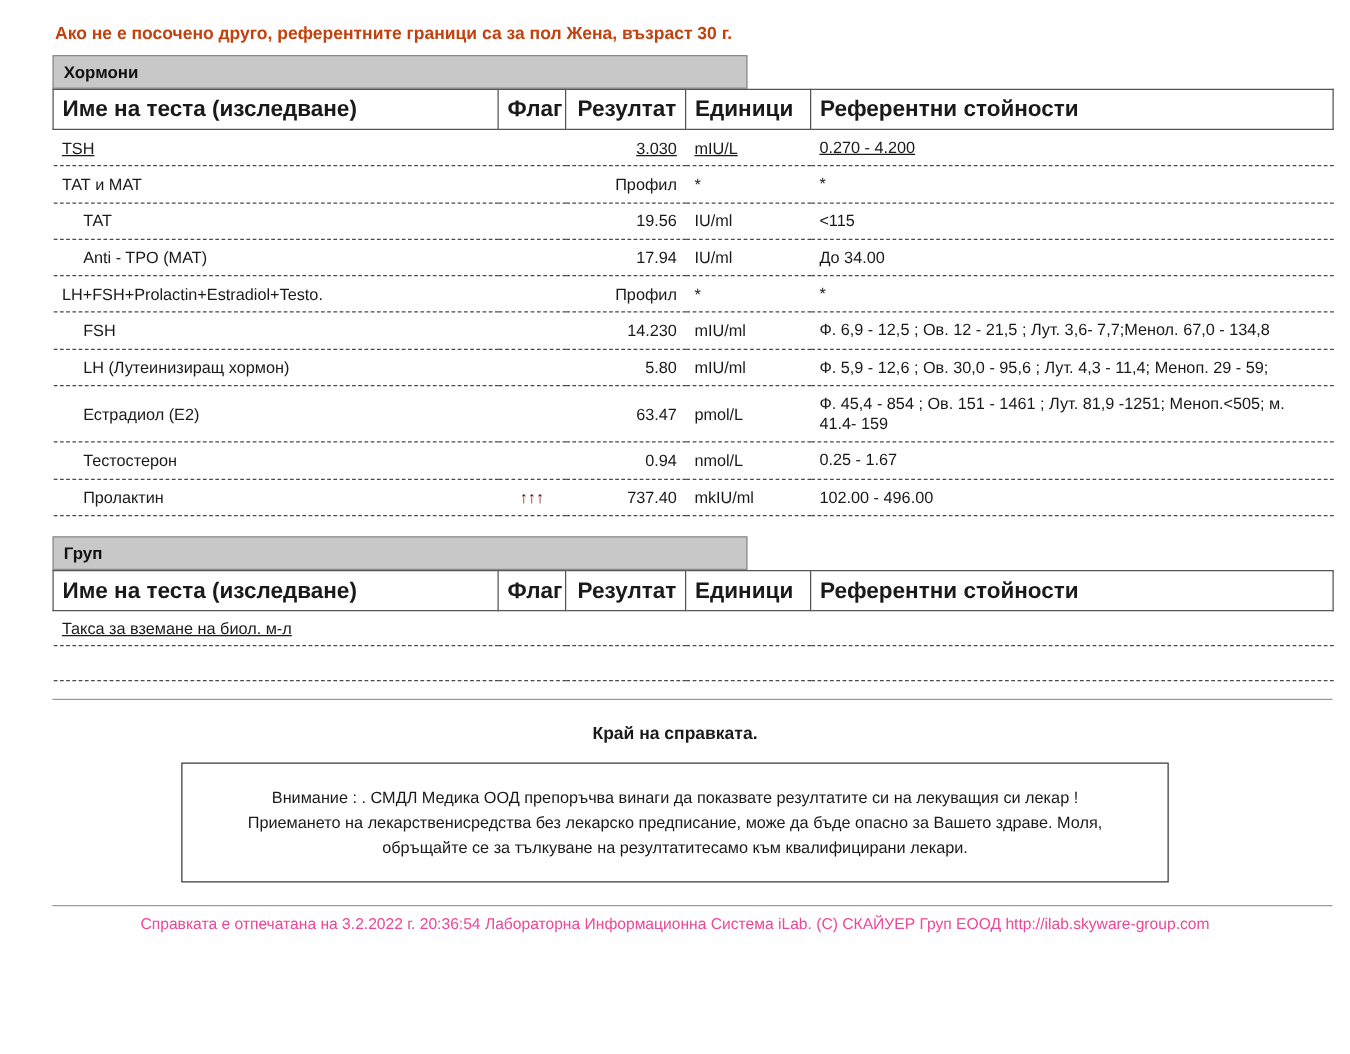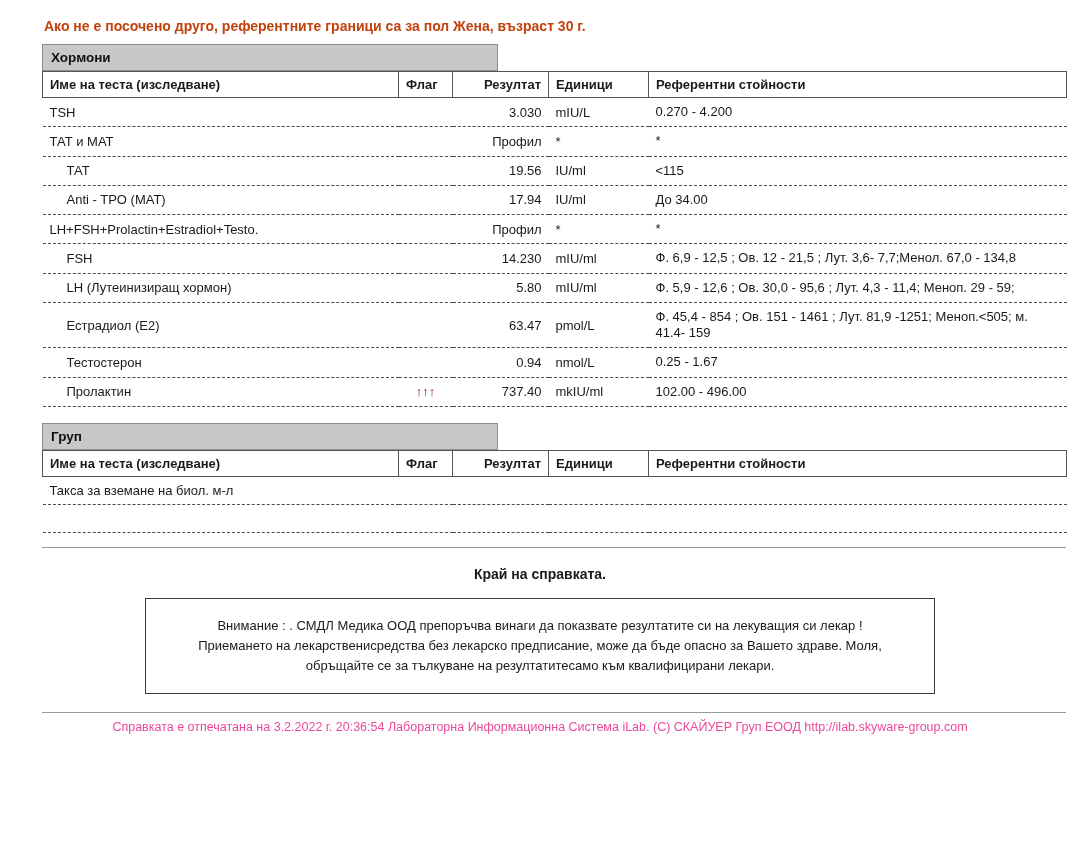--- a/index.html
+++ b/index.html
@@ -25,21 +25,21 @@
   .note-line {
     font-size: 14px;
     font-weight: bold;
     color: #c2410c;
     padding: 18px 0 10px 28px;
   }
   .section {
     margin: 0 26px 0 26px;
   }
   .section-title-bar {
-    width: 456px;
+    width: 556px;
     background: #c8c8c8;
     border: 1px solid #8d8d8d;
     box-sizing: border-box;
     padding: 5px 8px;
     font-weight: bold;
     font-size: 13.5px;
     color: #111;
   }
   table.res {
     border-collapse: collapse;
@@ -48,36 +48,36 @@
   }
   table.res col.c-name   { width: 356px; }
   table.res col.c-flag   { width:  54px; }
   table.res col.c-result { width:  96px; }
   table.res col.c-units  { width: 100px; }
   table.res col.c-ref    { width: 418px; }
 
   table.res thead th {
     border: 1px solid #555;
     font-weight: bold;
-    font-size: 13px;
+    font-size: 18px;
     padding: 5px 7px;
     text-align: left;
     background: #fff;
     white-space: nowrap;
   }
   table.res thead th.num { text-align: right; }
 
   table.res tbody td {
     border-bottom: 1px dashed #4a4a4a;
     padding: 6px 7px;
     font-size: 13px;
     vertical-align: middle;
     background: #fff;
   }
-  table.res tbody tr:first-child td { border-top: none; }
+  table.res tbody tr:first-child td { border-top: none; text-decoration: underline; }
   td.name { color: #1a1a1a; }
   td.name.indent { padding-left: 24px; }
   td.flag { text-align: center; font-size: 12px; }
   td.result { text-align: right; white-space: nowrap; }
   td.units { text-align: left; white-space: nowrap; }
   td.ref { font-size: 12.5px; line-height: 1.25; }
   td.profile { text-align: right; }
 
   .hl-flag {
     background: linear-gradient(90deg, #f9b6b6 0%, #fb8d8d 60%, #fb7b7b 100%);

